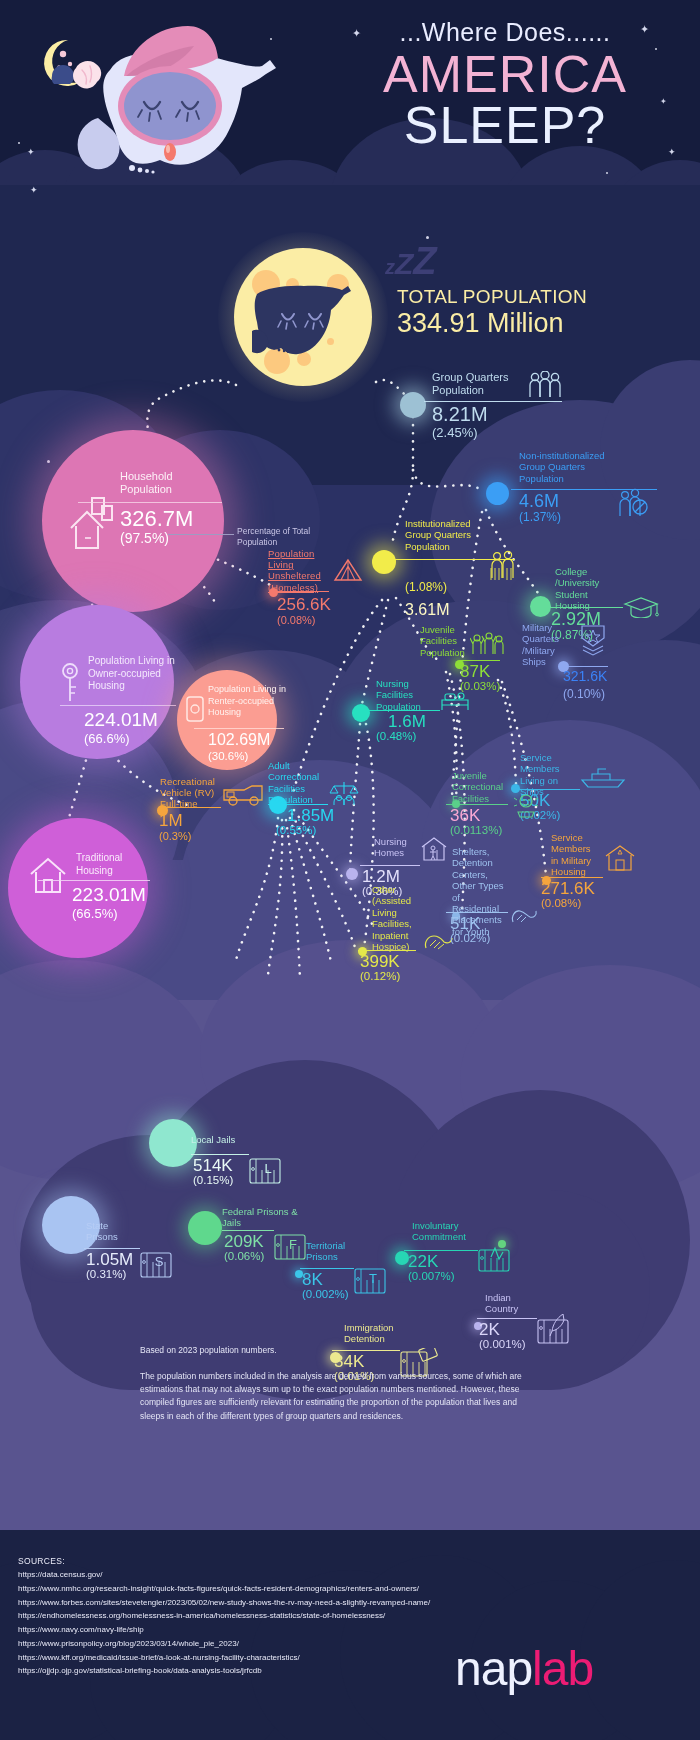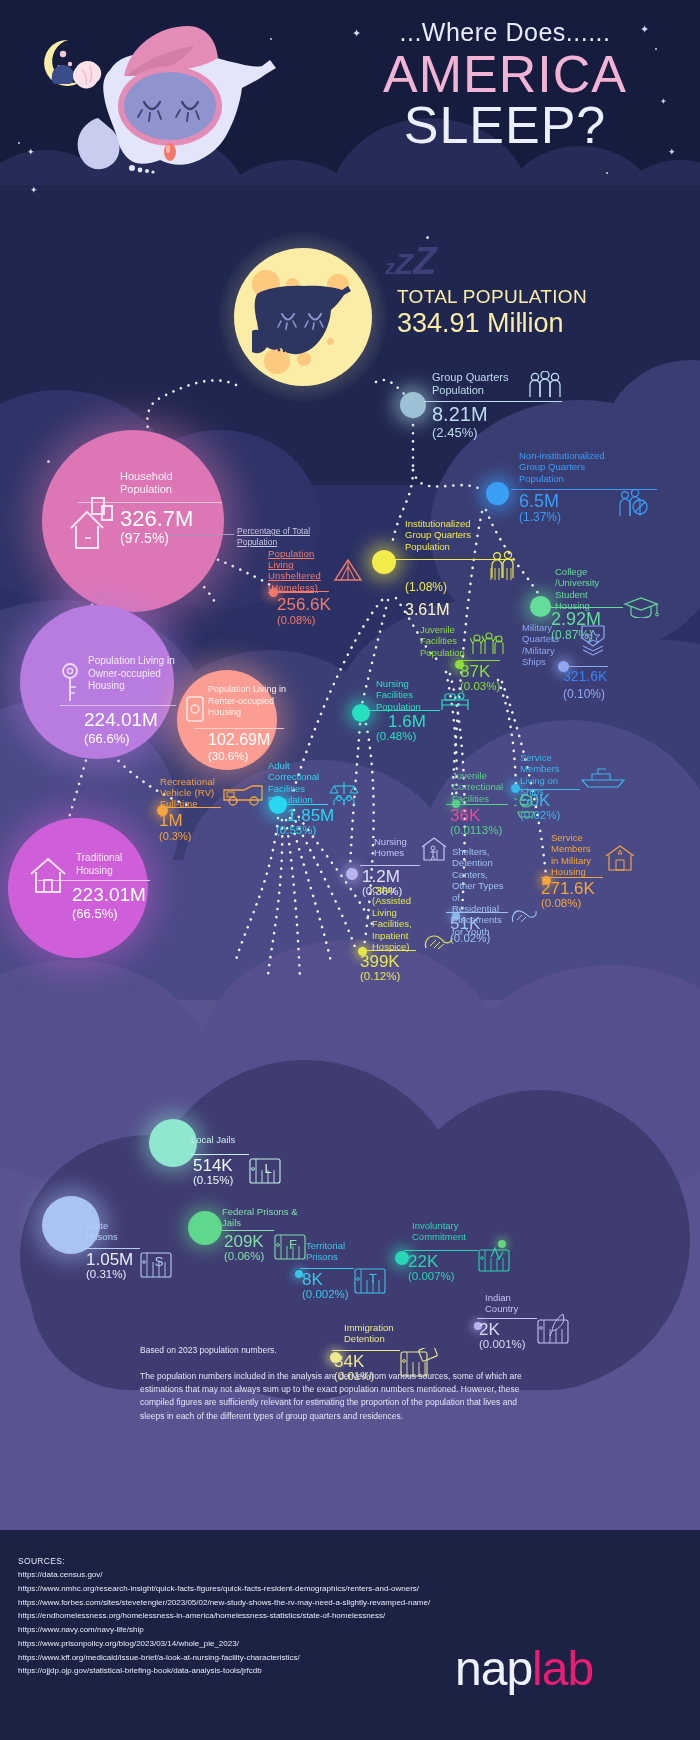--- a/index.html
+++ b/index.html
@@ -66,21 +66,21 @@
   .rule { height:1px; border:0; }
 
   .dotnode { position:absolute; border-radius:50%; }
 
   
   .bb-title { font-size:11px; line-height:1.2; color:#fdf1f7; }
   .bb-val   { font-size:22px; color:#ffffff; }
   .bb-pct   { font-size:14px; color:#ffffff; }
 
   
-  .pot { position:absolute; left:237px; top:526px; width:110px; color:#c9c6e6; font-size:8.5px; line-height:1.25;text-decoration:underline;}
+  .pot { position:absolute; left:237px; top:526px; width:110px; color:#c9c6e6; font-size:8.5px; line-height:1.25;}
   .pot-line { position:absolute; left:168px; top:534px; width:66px; height:1px; background:#9d9bc2; }
 
   
   .footnote  { position:absolute; left:140px; top:1345px; color:#e5e6f6; font-size:8.5px; }
   .disclaim  { position:absolute; left:140px; top:1370px; width:400px; color:#e5e6f6; font-size:8.5px; line-height:1.55; }
   .sources-h { position:absolute; left:18px; top:1556px; color:#e9eaf8; font-size:8.5px; letter-spacing:.3px;}
   .sources-l { position:absolute; left:18px; top:1568px; color:#e9eaf8; font-size:8px; line-height:1.72; }
   .logo { position:absolute; left:455px; top:1645px; font-size:48px; letter-spacing:-1px; line-height:1; }
   .logo .nap { color:#eef1ff; }
   .logo .lab { color:#ec1c74; }
@@ -381,21 +381,21 @@
     <div style="font-size:9.5px;line-height:1.2;color:#3b9ef5;width:94px;position:absolute;left:0;top:-14px;">Non-institutionalized Group Quarters Population</div>
     <svg width="34" height="30" viewBox="0 0 34 30" style="position:absolute;left:98px;top:24px;">
       <circle cx="8" cy="7" r="3.4" stroke="#3b9ef5" stroke-width="1.2" fill="none"></circle>
       <path d="M3 28 L3 16 a5 5 0 0 1 10 0 L13 28" stroke="#3b9ef5" stroke-width="1.2" fill="none"></path>
       <circle cx="18" cy="5" r="3.6" stroke="#3b9ef5" stroke-width="1.2" fill="none"></circle>
       <path d="M13 28 L13 14 a5 5 0 0 1 10 0 L23 28" stroke="#3b9ef5" stroke-width="1.2" fill="none"></path>
       <circle cx="23" cy="19" r="7" stroke="#3b9ef5" stroke-width="1.3" fill="none"></circle>
       <path d="M18 24 L28 14" stroke="#3b9ef5" stroke-width="1.3"></path>
     </svg>
     <hr class="rule" style="position:absolute;left:-8px;top:25px;width:146px;background:#3b9ef5;">
-    <div style="position:absolute;left:0;top:27px;font-size:18px;color:#3b9ef5;">6.5M</div>
+    <div style="position:absolute;left:0;top:27px;font-size:18px;color:#3b9ef5;">4.6M</div>
     <div style="position:absolute;left:0;top:46px;font-size:12px;color:#3b9ef5;">(1.37%)</div>
   </div>
 
   <div class="dotnode" style="left:372px;top:550px;width:24px;height:24px;background:#f2ec4a;box-shadow:0 0 17px 7px rgba(242,236,74,.50);"></div>
   <div class="node" style="left:405px;top:518px;width:150px;">
     <div style="font-size:9.5px;line-height:1.2;color:#f2ec4a;width:80px;">Institutionalized Group Quarters Population</div>
     <svg width="30" height="32" viewBox="0 0 30 32" style="position:absolute;left:84px;top:32px;">
       <circle cx="8" cy="6" r="3.4" stroke="#f2ec4a" stroke-width="1.2" fill="none"></circle>
       <path d="M3 28 L3 15 a5 5 0 0 1 10 0 L13 28" stroke="#f2ec4a" stroke-width="1.2" fill="none"></path>
       <circle cx="19" cy="5" r="3.6" stroke="#f2ec4a" stroke-width="1.2" fill="none"></circle>
@@ -537,21 +537,21 @@
     <div style="font-size:9.5px;line-height:1.2;color:#5ad08a;width:56px;">Juvenile Correctional Facilities</div>
     <svg width="28" height="26" viewBox="0 0 28 26" style="position:absolute;left:60px;top:22px;">
       <circle cx="14" cy="9" r="6" stroke="#5ad08a" stroke-width="1.2" fill="none"></circle>
       <circle cx="12" cy="8" r="1" fill="#5ad08a"></circle>
       <circle cx="17" cy="8" r="1" fill="#5ad08a"></circle>
       <path d="M11 12 q3 2 6 0" stroke="#5ad08a" stroke-width="1" fill="none"></path>
       <path d="M6 20 L22 20 L20 25 L8 25 Z" stroke="#5ad08a" stroke-width="1.1" fill="none"></path>
       <path d="M2 6 L5 8 M26 6 L23 8 M2 14 L5 13 M26 14 L23 13" stroke="#5ad08a" stroke-width="1"></path>
     </svg>
     <hr class="rule" style="position:absolute;left:-6px;top:34px;width:62px;background:#5ad08a;">
-    <div style="position:absolute;left:-2px;top:36px;font-size:17px;color:#ec4899;">36K</div>
+    <div style="position:absolute;left:-2px;top:36px;font-size:17px;color:#f9a8d4;">36K</div>
     <div style="position:absolute;left:-2px;top:54px;font-size:11.5px;color:#5ad08a;">(0.0113%)</div>
   </div>
 
   <div class="dotnode" style="left:452px;top:912px;width:8px;height:8px;background:#8bb6e8;box-shadow:0 0 9px 3px rgba(139,182,232,.5);"></div>
   <div class="node" style="left:452px;top:846px;width:150px;">
     <div style="font-size:9.5px;line-height:1.2;color:#9ec2ef;width:54px;">Shelters, Detention Centers, Other Types of Residential Placements for Youth</div>
     <svg width="28" height="22" viewBox="0 0 28 22" style="position:absolute;left:58px;top:56px;">
       <path d="M3 20 C1 14 5 8 10 9 C15 10 17 14 20 15 C24 16 27 13 26 9" stroke="#9ec2ef" stroke-width="1.1" fill="none"></path>
       <path d="M7 18 L12 13 M11 20 L16 15" stroke="#9ec2ef" stroke-width="1" fill="none"></path>
     </svg>

